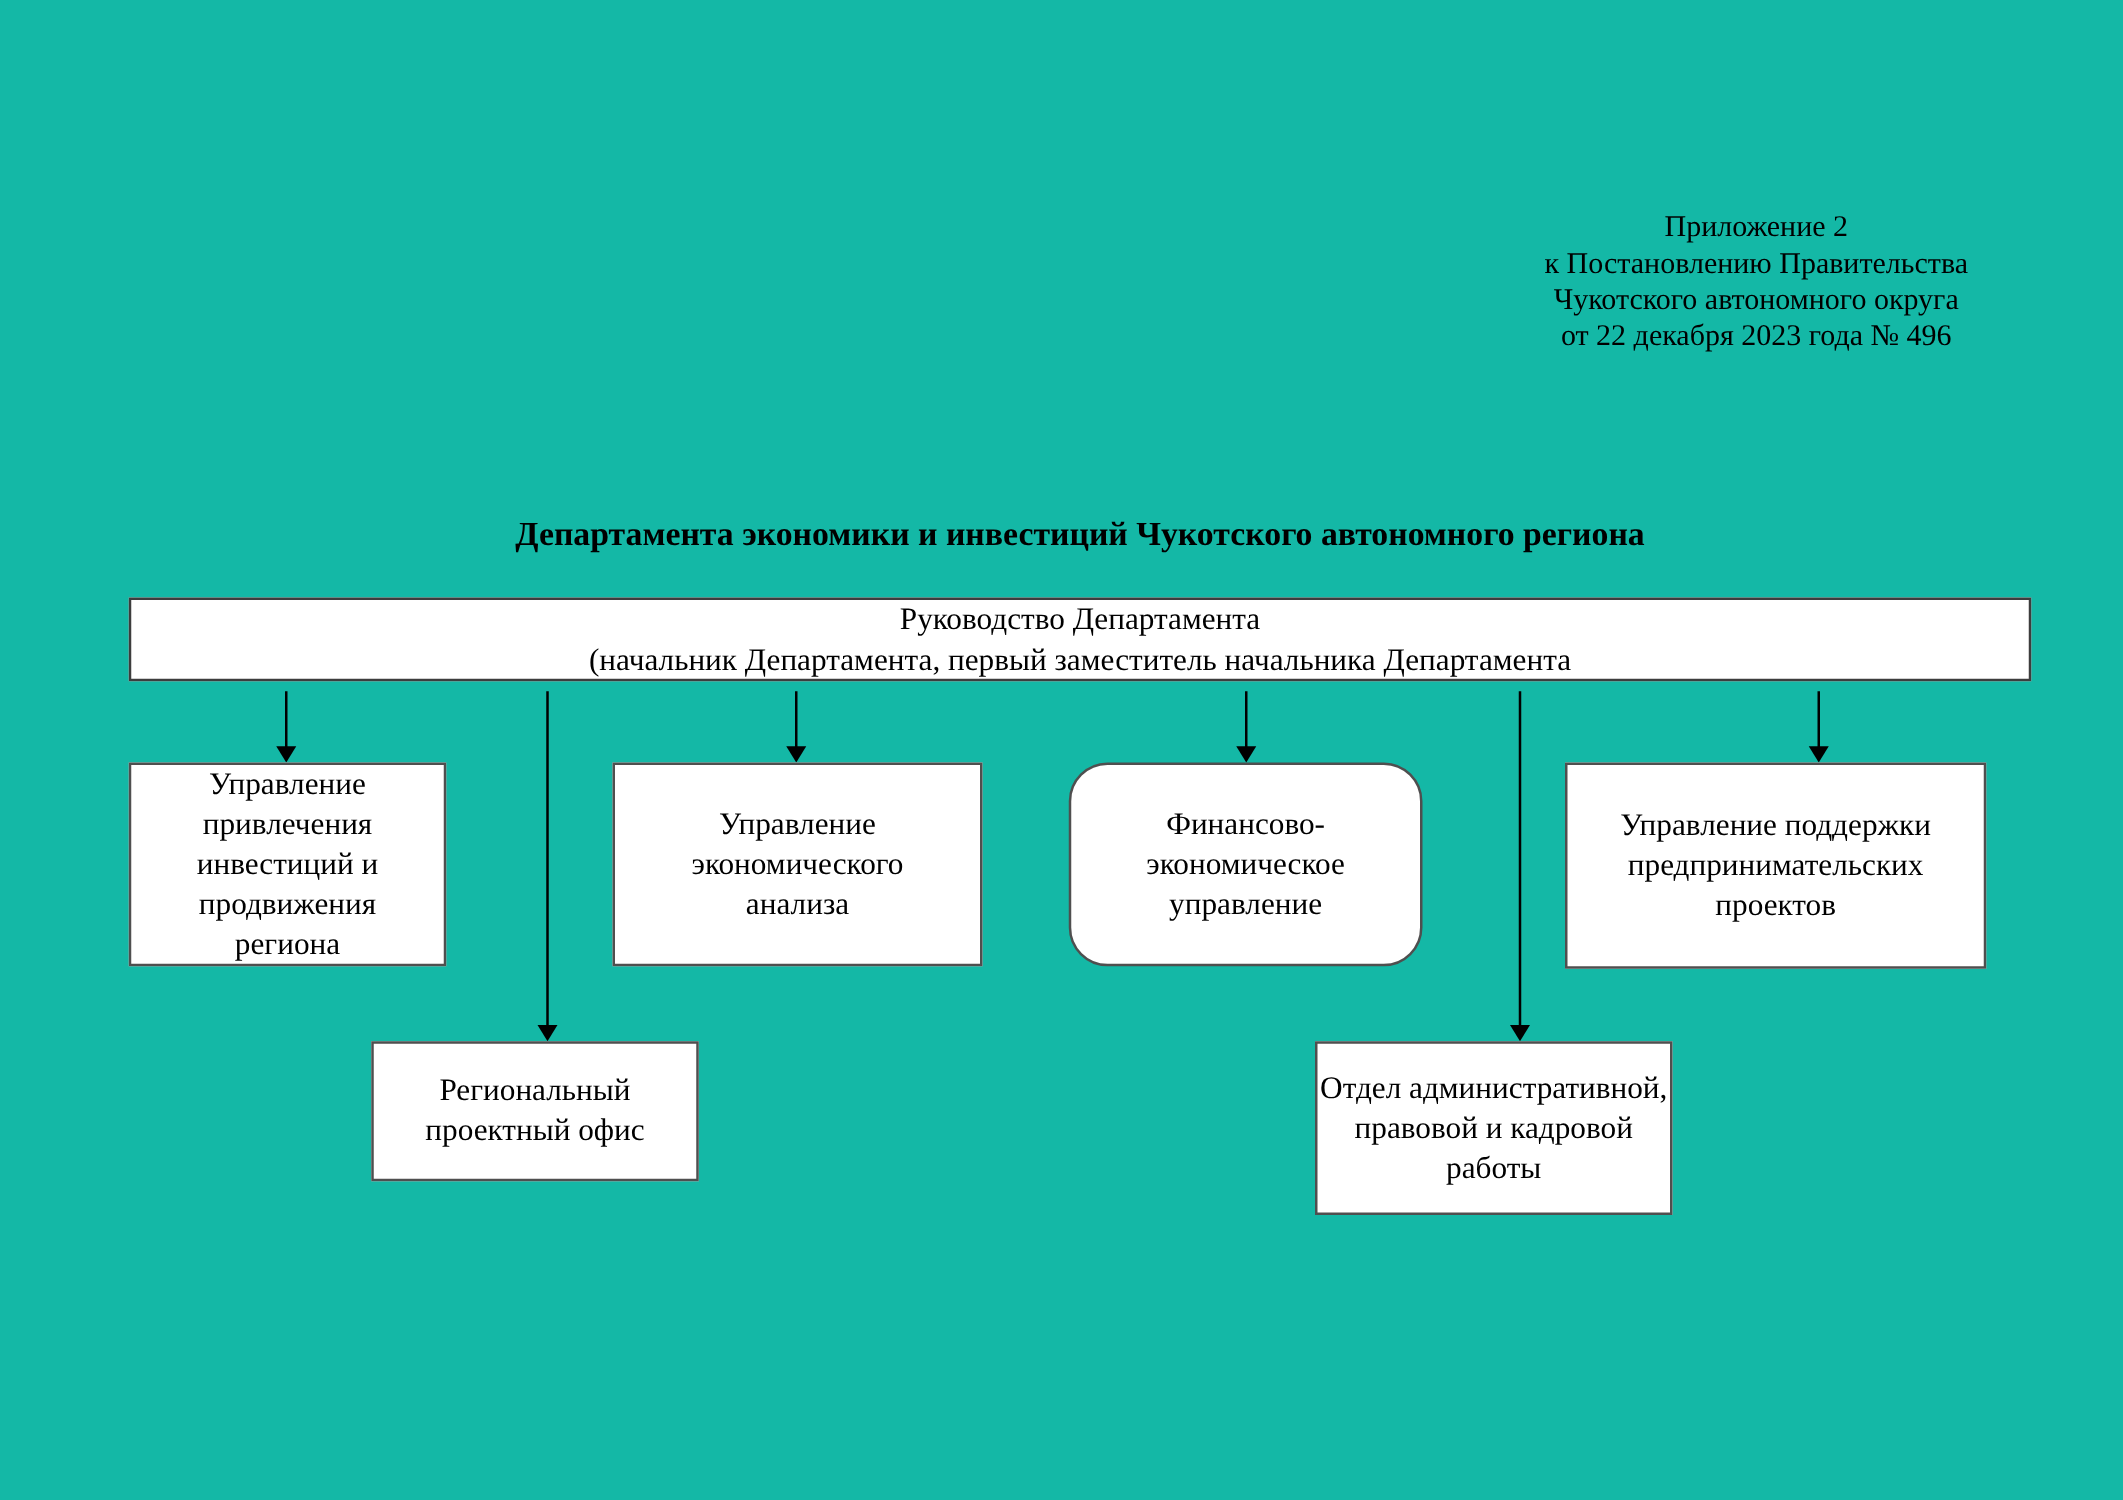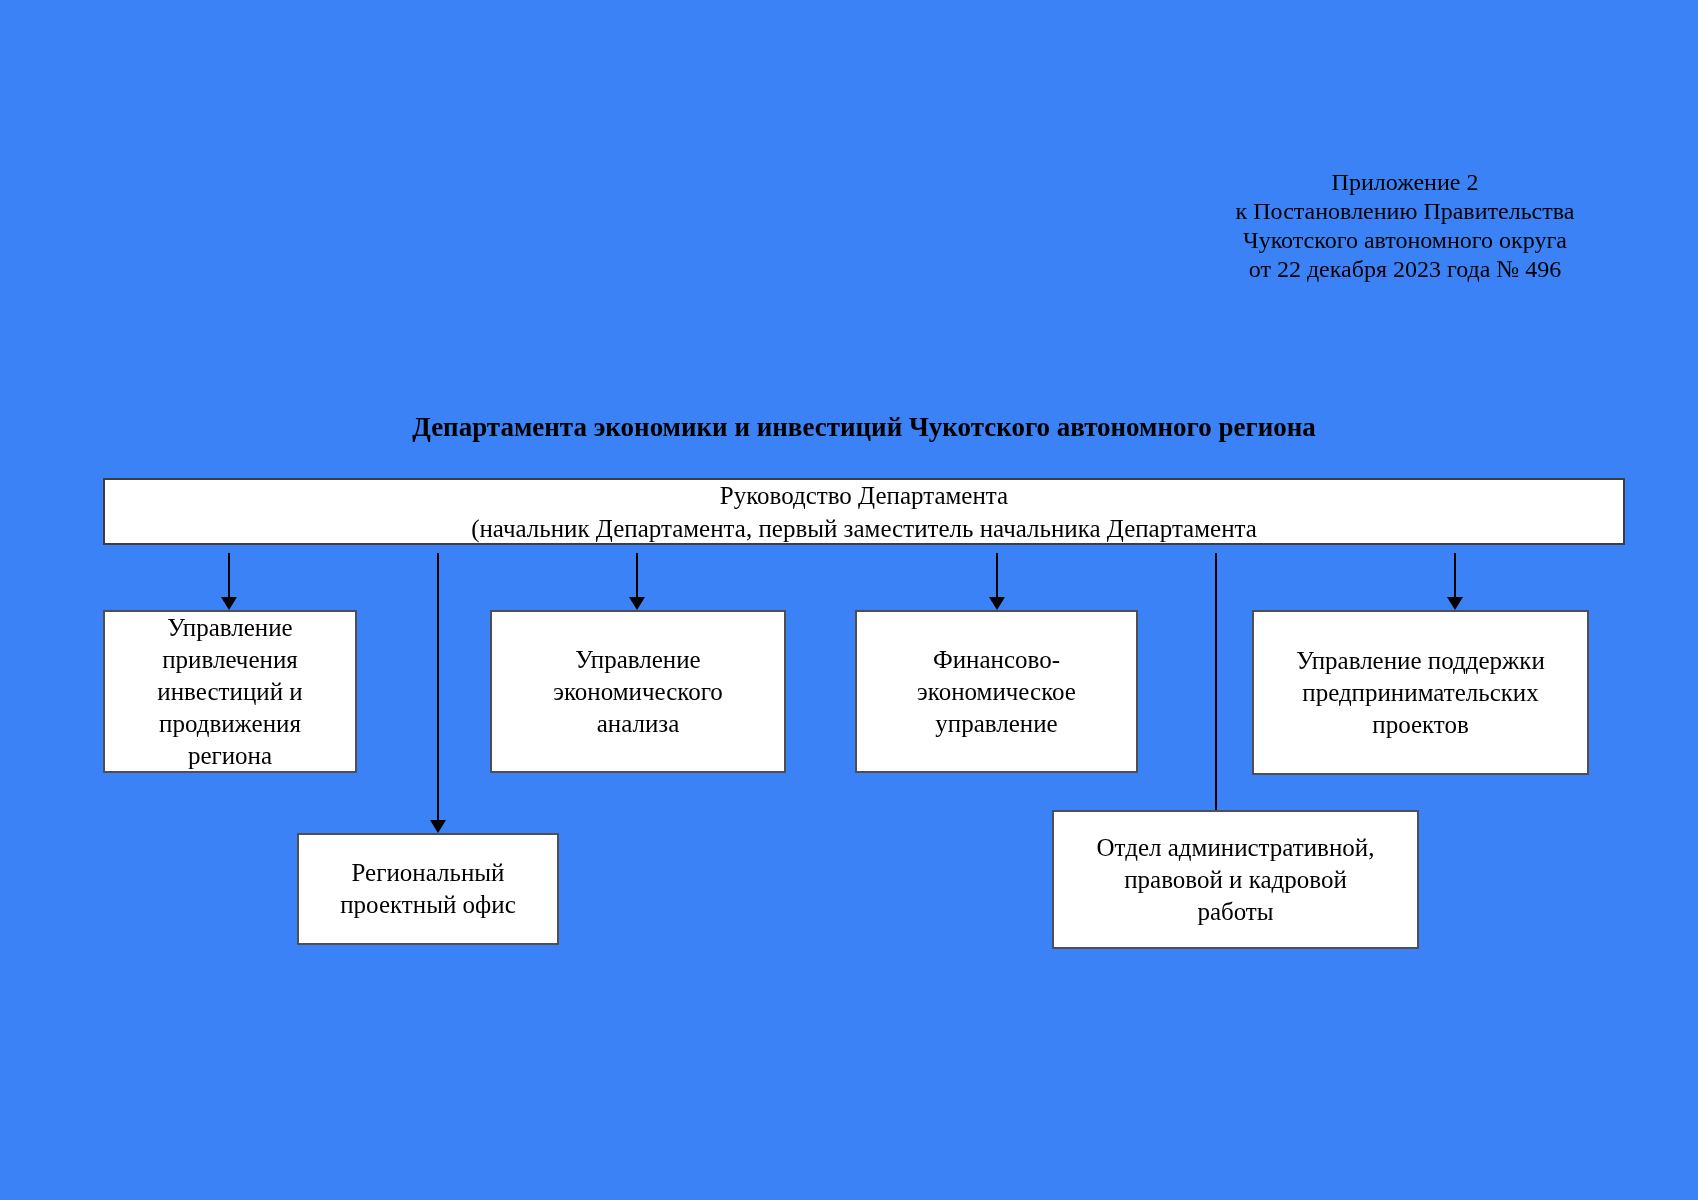--- a/index.html
+++ b/index.html
@@ -1,20 +1,20 @@
 <!DOCTYPE html>
 <html lang="ru"><head>
 <meta charset="utf-8">
 <style>
   html, body { margin: 0; padding: 0; background: #ffffff; }
   .page {
     position: relative;
     width: 1698px;
     height: 1200px;
-    background: #3b82f6;
+    background: #14b8a6;
     font-family: "Liberation Serif", "DejaVu Serif", serif;
     color: #000000;
     overflow: hidden;
   }
 
   
   .annotation {
     position: absolute;
     left: 1120px; top: 168px; width: 570px;
     text-align: center;
@@ -53,24 +53,24 @@
     font-size: 25px;
     line-height: 32px;
   }
   .root-box {
     left: 103px; top: 478px; width: 1522px; height: 67px;
     border-color: #3d3d3d;
     line-height: 33px;
   }
   .box-1 { left: 103px;  top: 610px; width: 254px; height: 163px; }
   .box-2 { left: 490px;  top: 610px; width: 296px; height: 163px; }
-  .box-3 { left: 855px;  top: 610px; width: 283px; height: 163px; }
+  .box-3 { left: 855px;  top: 610px; width: 283px; height: 163px; border-radius: 31px; }
   .box-4 { left: 1252px; top: 610px; width: 337px; height: 165px; }
   .box-5 { left: 297px;  top: 833px; width: 262px; height: 112px; }
-  .box-6 { left: 1052px; top: 810px; width: 367px; height: 139px; }
+  .box-6 { left: 1052px; top: 833px; width: 286px; height: 139px; }
 
   
   .arrow { position: absolute; width: 16px; }
   .arrow .shaft {
     position: absolute;
     left: 50%; transform: translateX(-50%);
     top: 0; bottom: 11px;
     width: 2px;
     background: #000000;
   }

